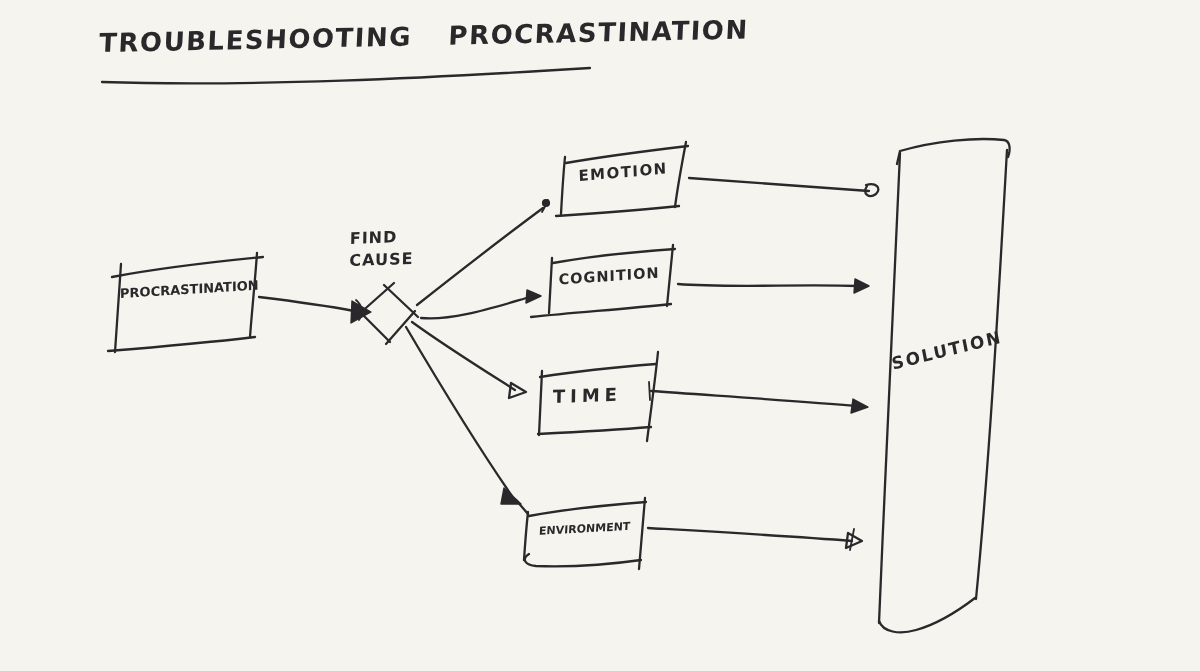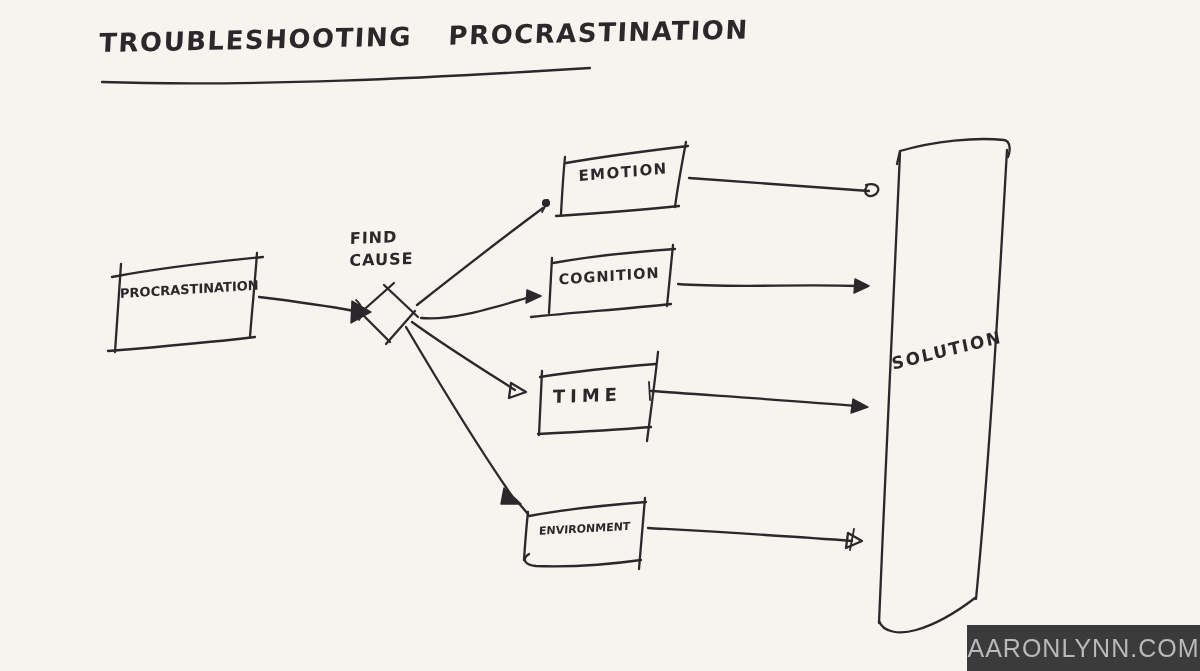--- a/index.html
+++ b/index.html
@@ -219,17 +219,14 @@
   <div class="label lbl-emotion">EMOTION</div>
 
   <div class="label lbl-cognition">COGNITION</div>
 
   <div class="label lbl-time">TIME</div>
 
   <div class="label lbl-environment">ENVIRONMENT</div>
 
   <div class="label lbl-solution">SOLUTION</div>
 
-  <div class="watermark">
-    <span>AARONLYNN.COM</span>
-  </div>
 
 </div>
 
 </body></html>

